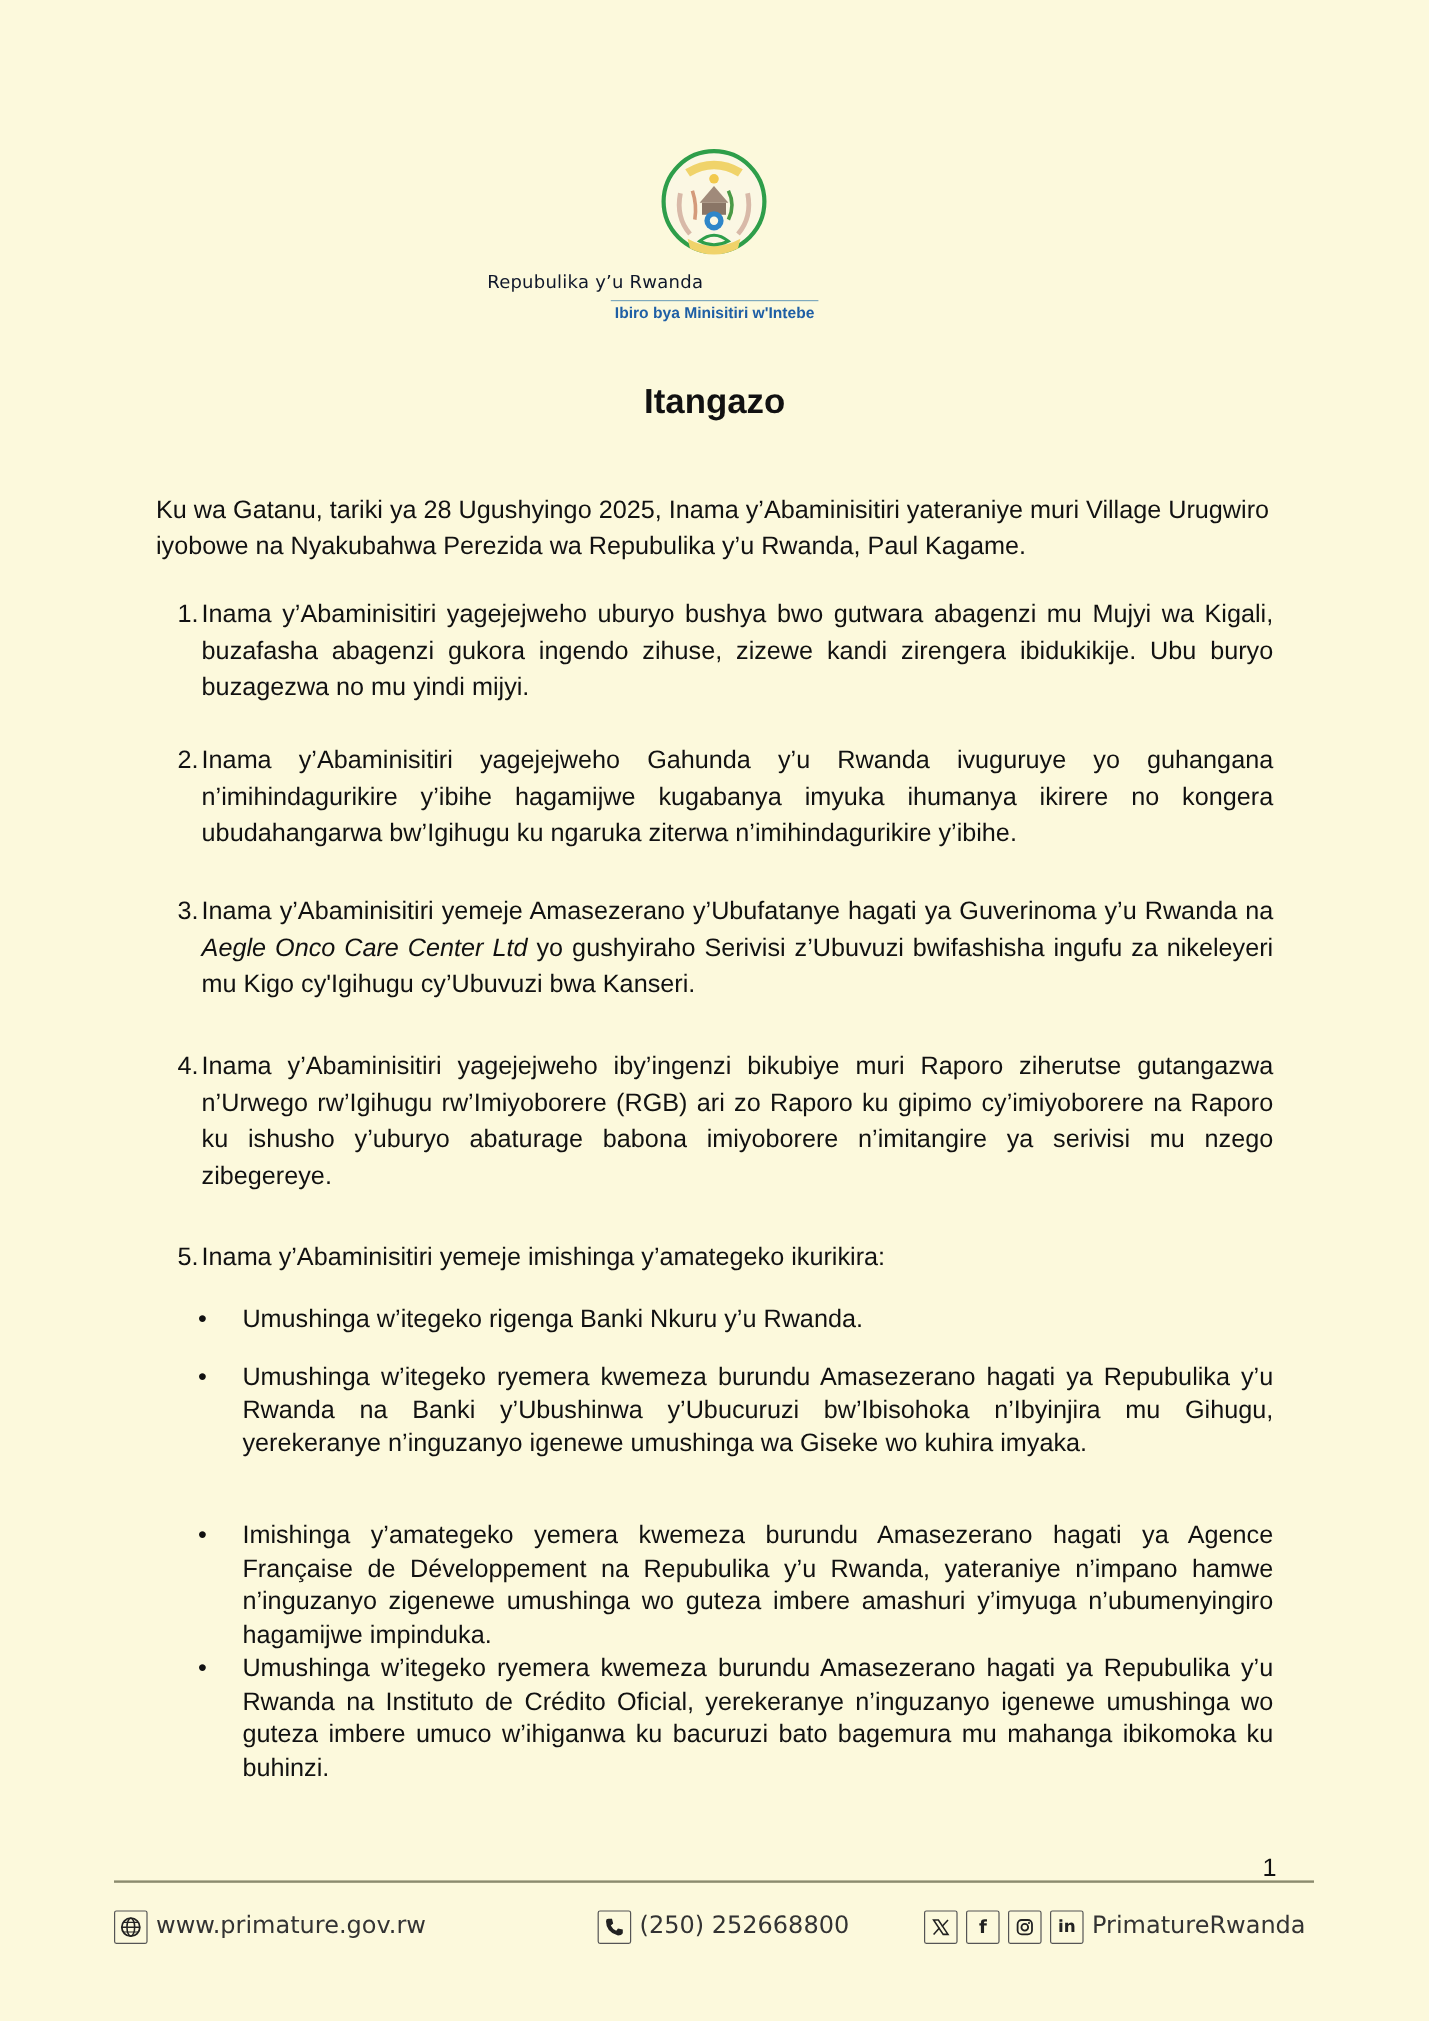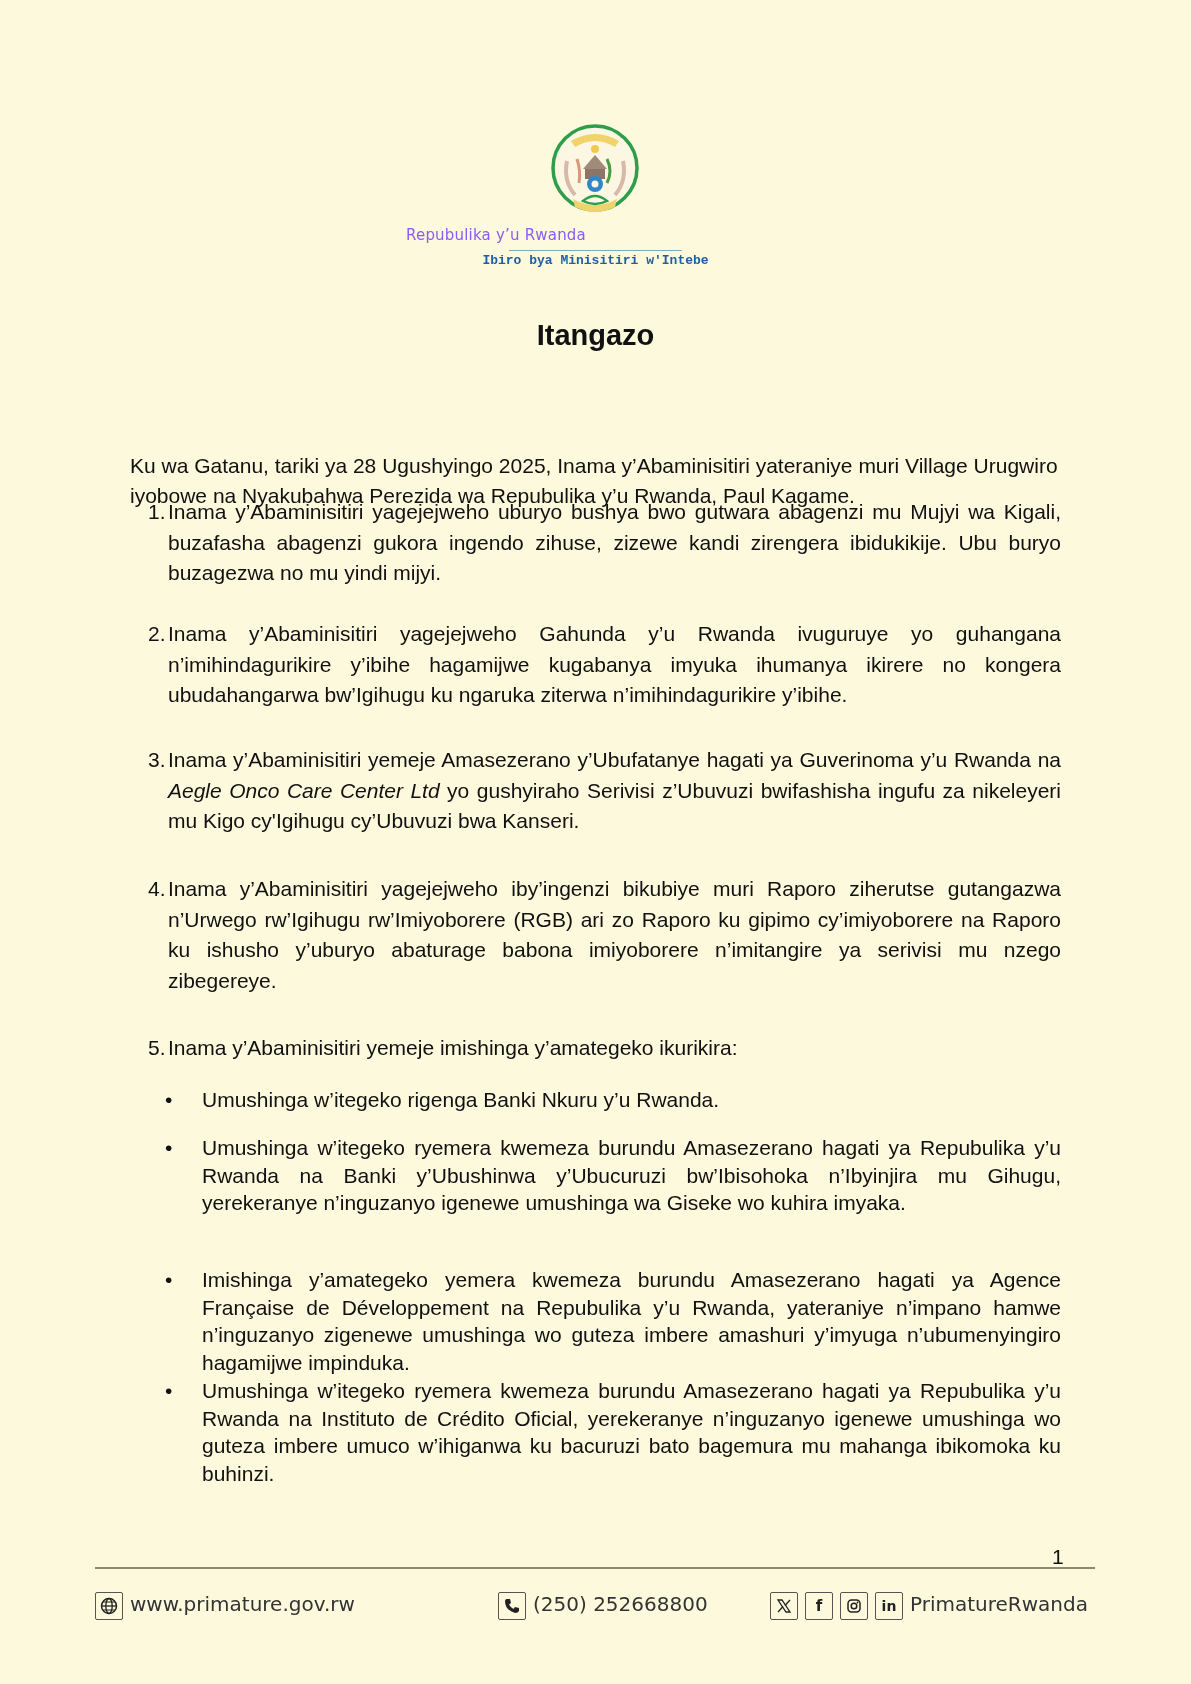--- a/index.html
+++ b/index.html
@@ -1,23 +1,23 @@
 <!DOCTYPE html>
 <html><head>
 <meta charset="utf-8">
 <style>
   html,body{margin:0;padding:0;}
   body{width:1191px;height:1684px;background:#fcf9dc;position:relative;overflow:hidden;font-family:"Liberation Sans",sans-serif;color:#111;}
   .emblem{position:absolute;left:549px;top:121px;width:92px;height:98px;}
-  .rep-name{position:absolute;left:0;width:992px;top:226px;text-align:center;font-family:"DejaVu Sans",sans-serif;font-size:15px;color:#8b5cf6;letter-spacing:0.2px;}
+  .rep-name{position:absolute;left:0;width:992px;top:226px;text-align:center;font-family:"DejaVu Sans",sans-serif;font-size:15px;color:#0f172a;letter-spacing:0.2px;}
   .rep-line{position:absolute;left:509px;width:173px;top:250px;height:1px;background:#7fa9bd;}
-  .office{position:absolute;left:0;width:1191px;top:253px;text-align:center;font-family:Liberation Mono, monospace;font-weight:bold;font-size:13px;color:#1f5fa5;}
+  .office{position:absolute;left:0;width:1191px;top:253px;text-align:center;font-family:Liberation Sans, sans-serif;font-weight:bold;font-size:13px;color:#1f5fa5;}
   .title{position:absolute;left:0;width:1191px;top:319px;text-align:center;font-size:29px;font-weight:bold;}
   .body{position:absolute;left:130px;width:931px;font-size:21px;line-height:30px;}
-  .intro{top:411px;text-align:left;margin-top:40px;}
+  .intro{top:411px;text-align:left;}
   .item{position:absolute;left:130px;width:931px;font-size:21px;line-height:30.5px;}
   .item .num{position:absolute;left:18px;top:0;}
   .item .txt{margin-left:38px;text-align:justify;text-align-last:left;}
   .bul{position:absolute;left:165px;width:896px;font-size:21px;line-height:27.5px;}
   .bul .dot{position:absolute;left:0;top:0;}
   .bul .txt{margin-left:37px;text-align:justify;text-align-last:left;}
   .pagenum{position:absolute;left:1052px;top:1545px;font-size:21px;}
   .footline{position:absolute;left:95px;top:1567px;width:1000px;height:2px;background:#8b8b6e;}
   .foot{position:absolute;top:1592px;height:32px;display:flex;align-items:flex-start;font-family:"DejaVu Sans",sans-serif;font-size:20px;color:#333;}
   .ibox{width:28px;height:28px;border:1px solid #555;border-radius:2px;display:flex;align-items:center;justify-content:center;margin-right:7px;font-weight:bold;font-size:15px;color:#222;box-sizing:border-box;}

